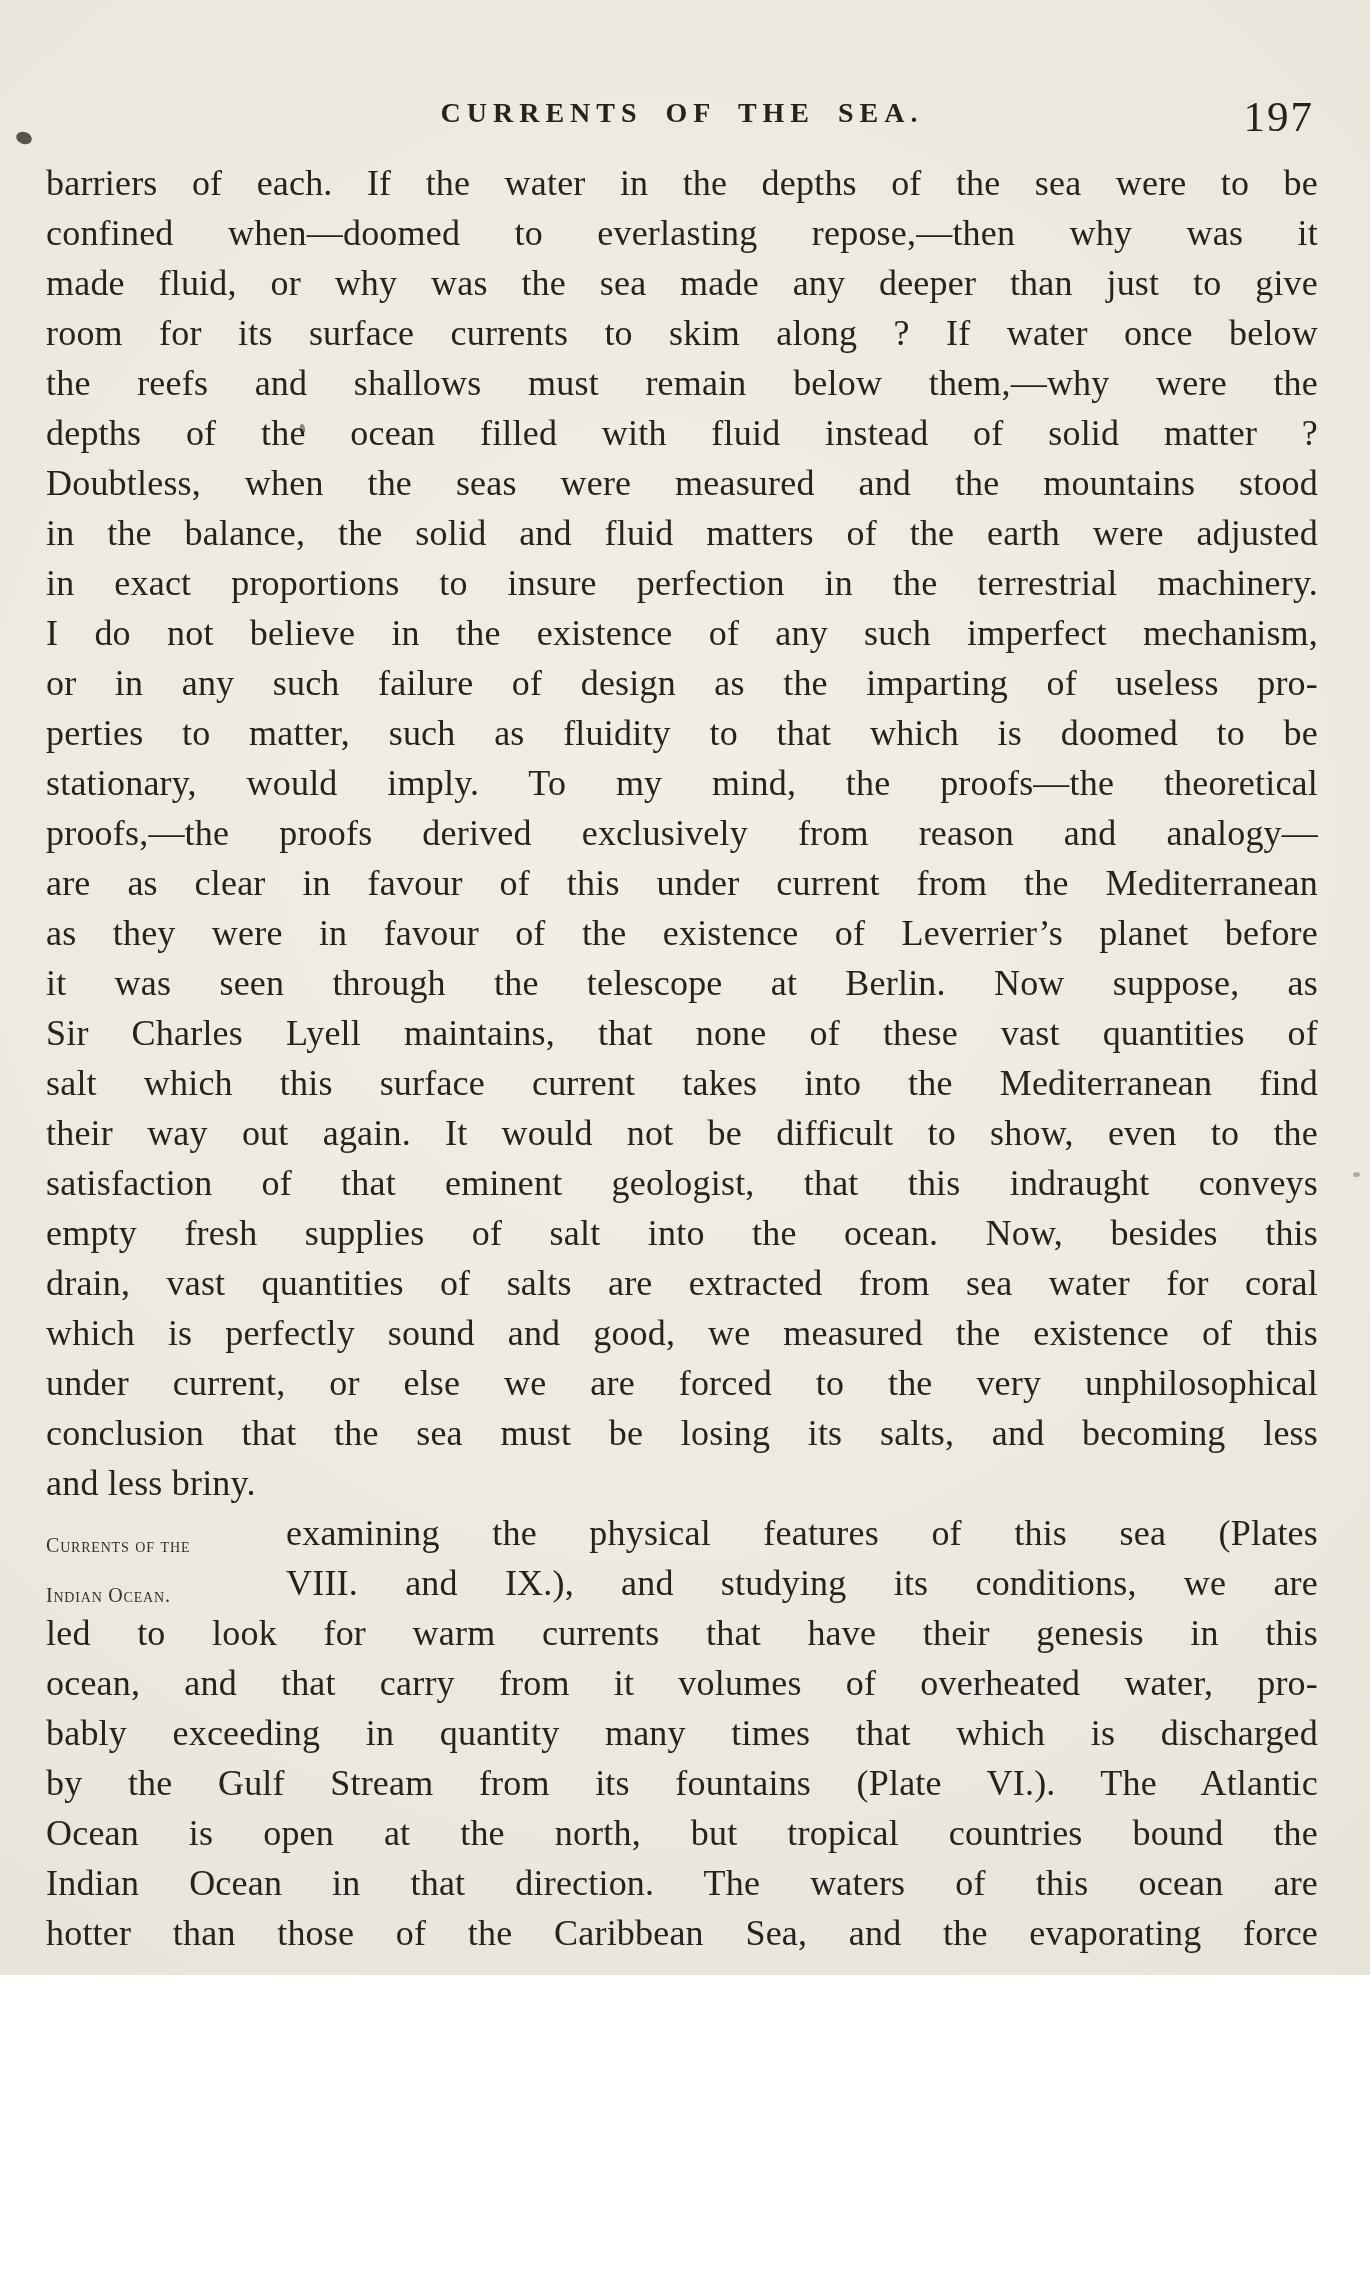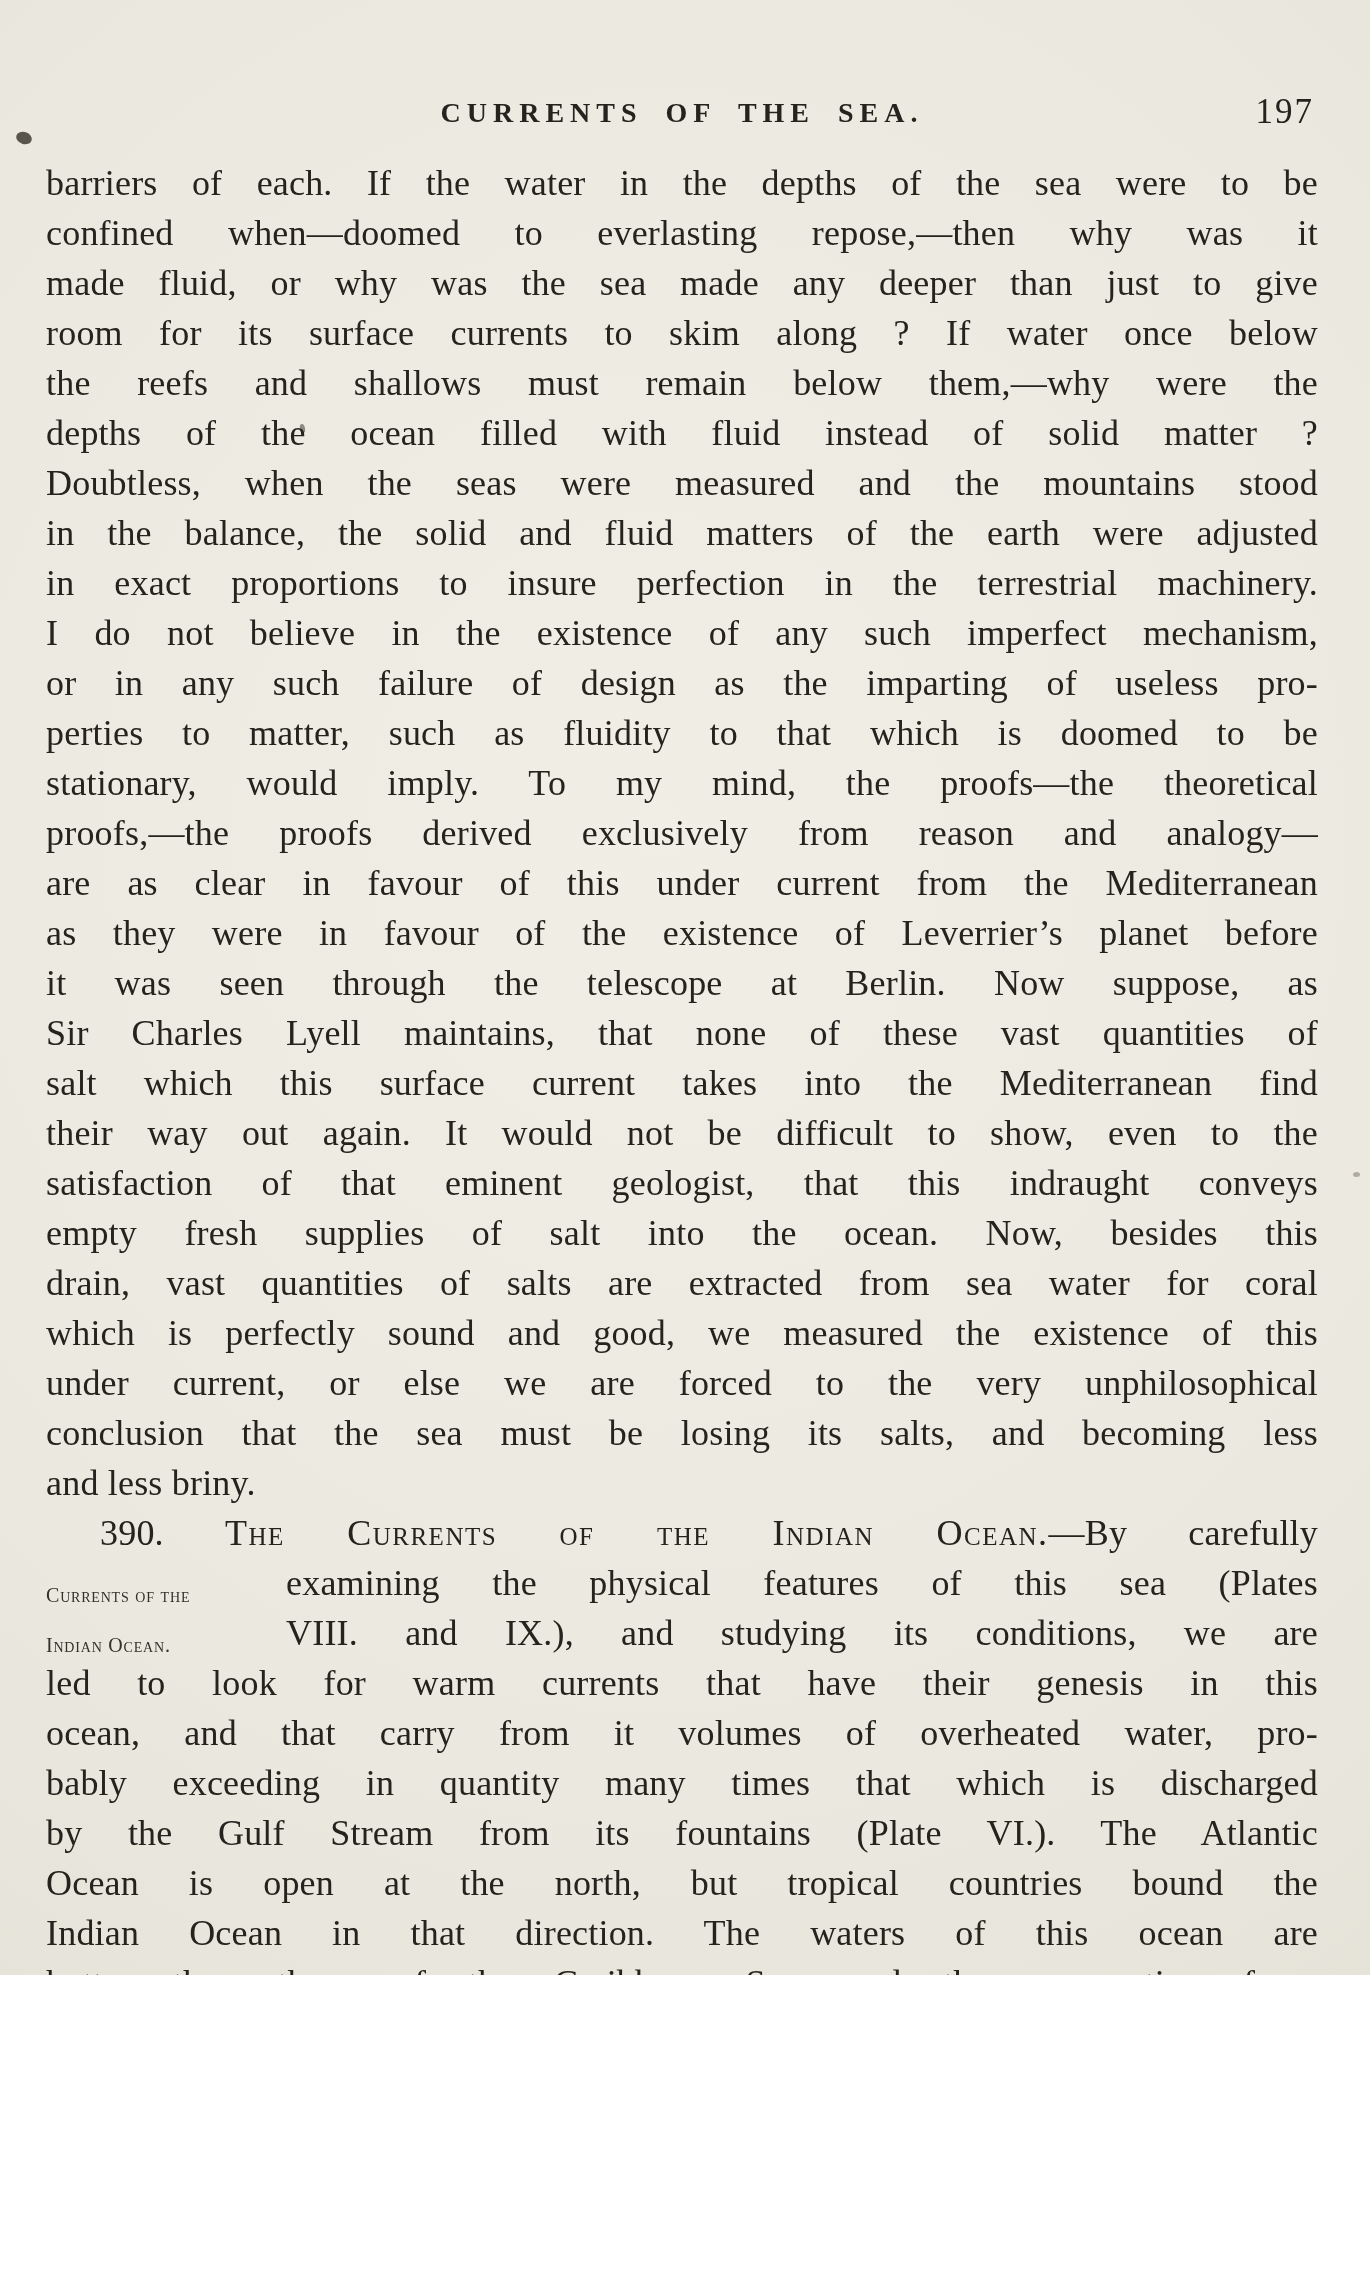--- a/index.html
+++ b/index.html
@@ -28,21 +28,21 @@
     left: 0; right: 0; top: 5px;
     text-align: center;
     font-size: 28px;
     font-weight: bold;
     letter-spacing: 6px;
     word-spacing: 10px;
   }
   .page-number {
     position: absolute;
     right: 4px; top: 0;
-    font-size: 35px;
+    font-size: 43px;
     letter-spacing: 2px;
   }
   .text-block {
     position: absolute;
     top: 158px; left: 46px; right: 52px;
     font-size: 36px;
     line-height: 50px;
     letter-spacing: 0.2px;
   }
   .line {
@@ -129,21 +129,20 @@
         <div class="line">empty fresh supplies of salt into the ocean. Now, besides this</div>
         <div class="line">drain, vast quantities of salts are extracted from sea water for coral</div>
         <div class="line">which is perfectly sound and good, we measured the existence of this</div>
         <div class="line">under current, or else we are forced to the very unphilosophical</div>
         <div class="line">conclusion that the sea must be losing its salts, and becoming less</div>
         <div class="line">and less briny.</div>
       </div>
 
     <section>
 
-      <p class="section-first"><span>390.</span> <span class="smallcaps">The Currents of the Indian Ocean.</span><span>—By carefully</span></p>
 
       <div class="with-sidenote">
         <aside class="sidenote">
             <div class="line">Currents of the</div>
             <div class="line">Indian Ocean.</div>
           </aside>
         <div class="lines">
             <div class="line">examining the physical features of this sea (Plates</div>
             <div class="line">VIII. and IX.), and studying its conditions, we are</div>
           </div>

